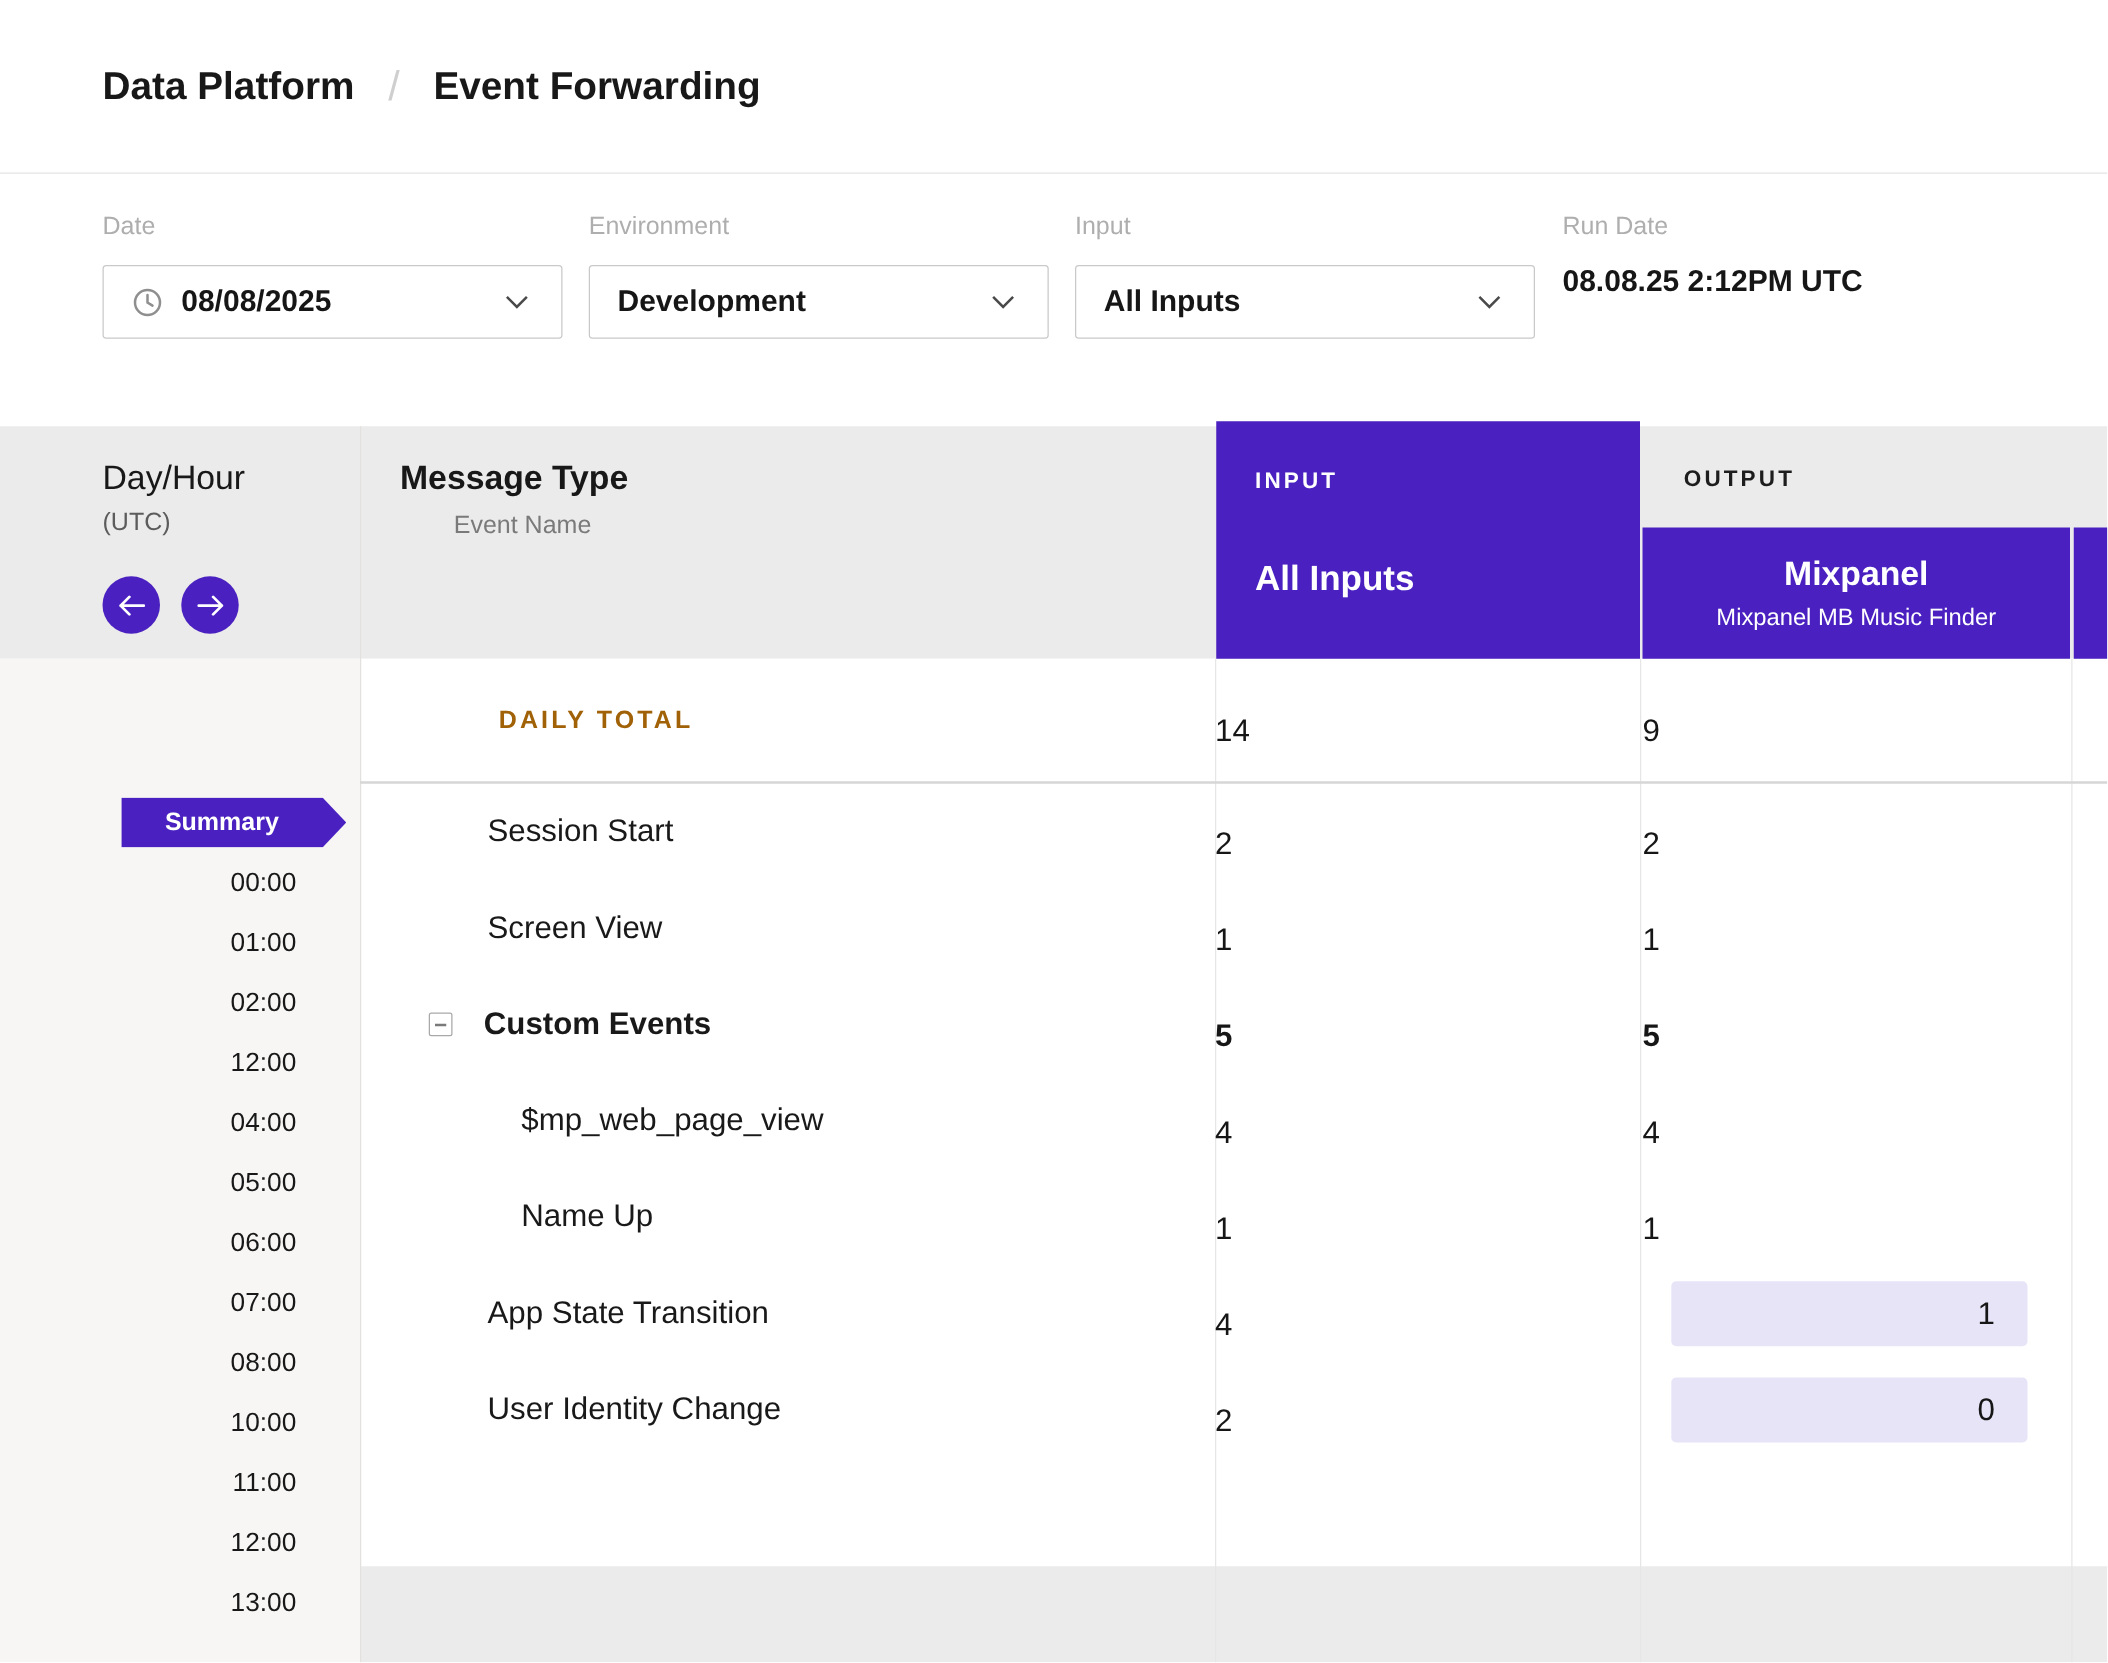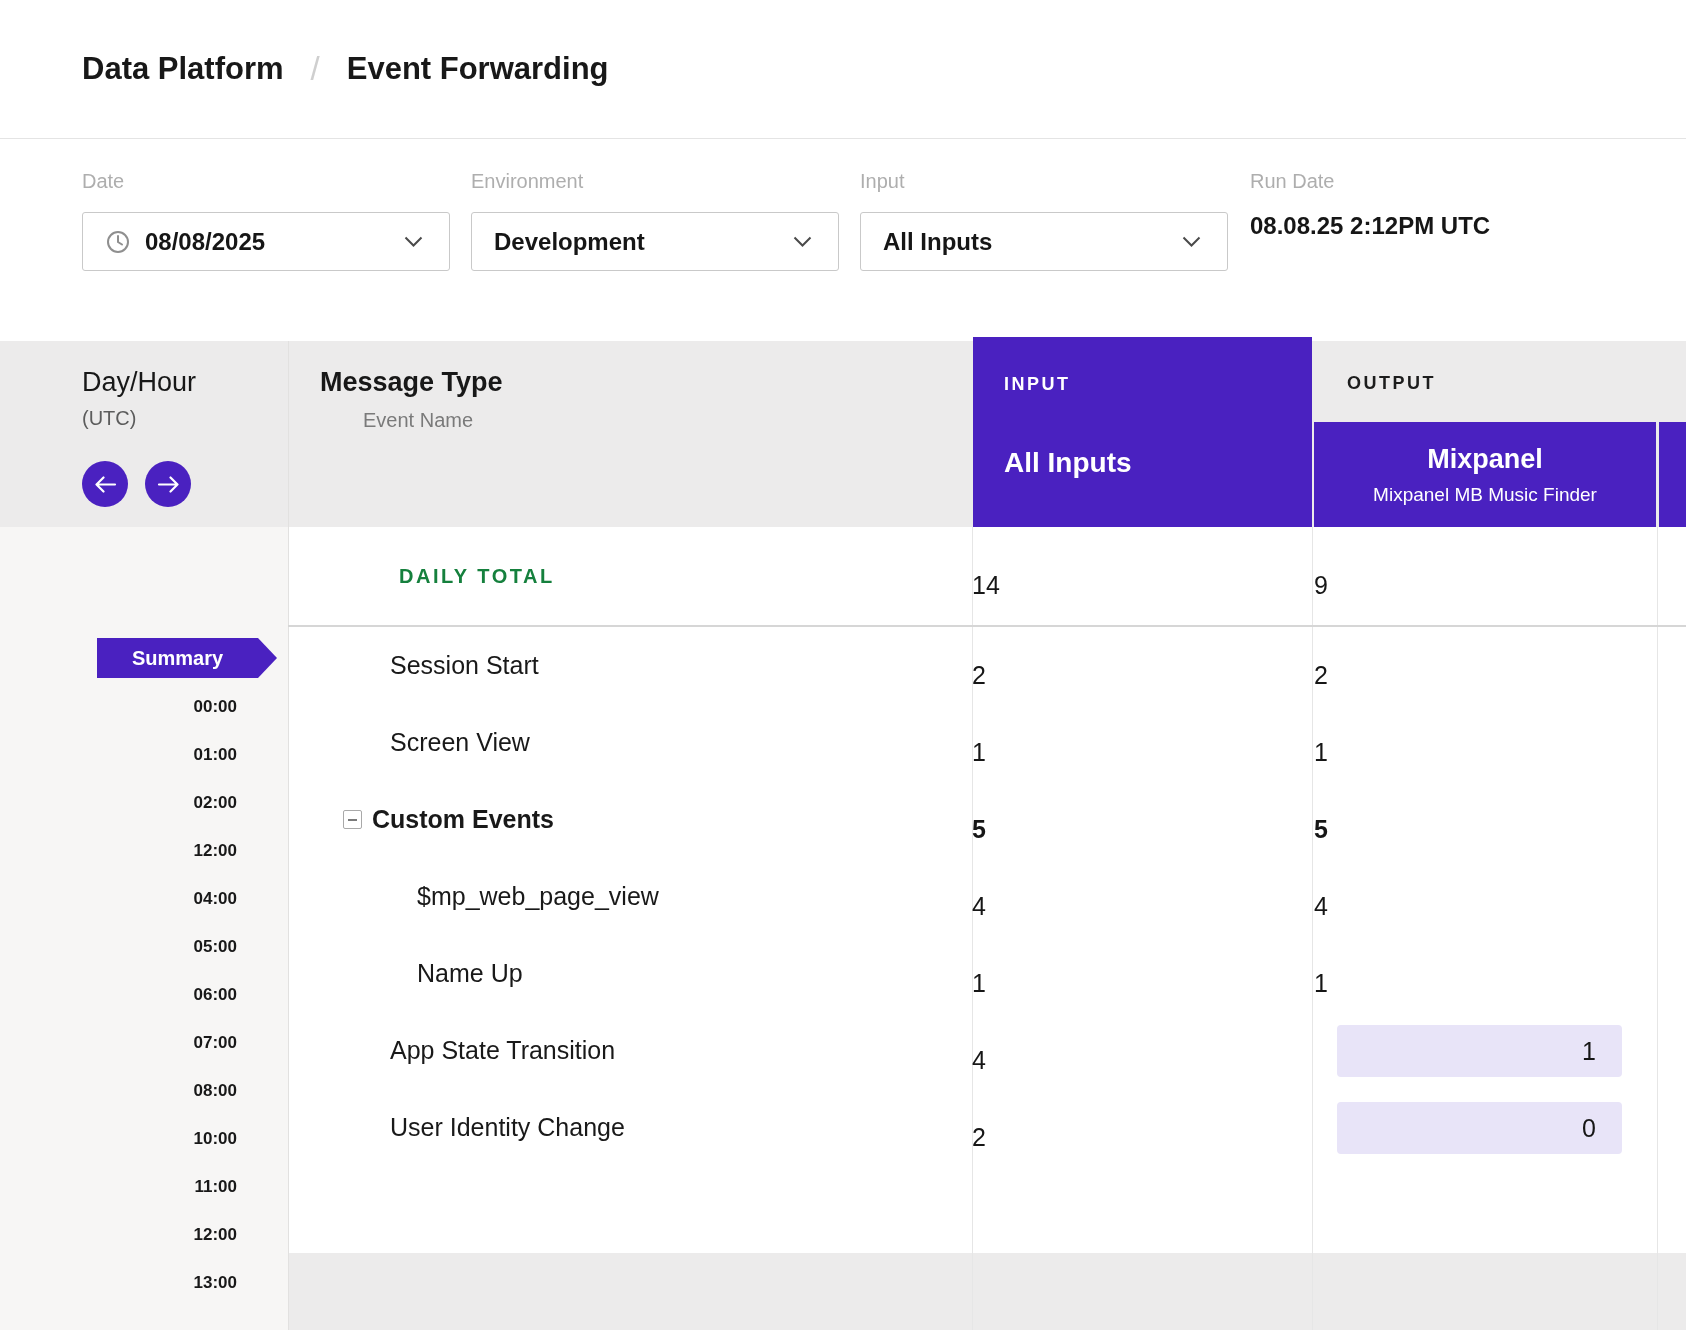--- a/index.html
+++ b/index.html
@@ -73,27 +73,27 @@
   .mixpanel-block .name { font-size:27px; font-weight:700; margin-top:22px; }
   .mixpanel-block .sub { font-size:19px; margin-top:9px; }
   .sliver-block { position:absolute; left:1659px; top:422px; width:27px; height:105px; background:#4a21c0; }
 
   
   .grid-row { display:grid; grid-template-columns:684px 340px 2px 342px auto; align-items:center; }
   .daily-row {
     position:absolute; left:288px; top:527px; right:0; height:100px;
     border-bottom:2px solid #d6d6d6;
   }
-  .daily-label { padding-left:111px; font-size:20px; font-weight:700; letter-spacing:2.5px; color:#15803d; }
+  .daily-label { padding-left:111px; font-size:20px; font-weight:700; letter-spacing:2.5px; color:#a16207; }
   .num { text-align:left; padding-right:60px; font-size:25px; color:#161616;margin-top:19px; }
 
   .tbody { position:absolute; left:288px; top:627px; right:0; }
   .trow { height:77px; }
   .name-cell { display:flex; align-items:center; padding-left:102px; font-size:25px; color:#191919; }
-  .trow.parent .name-cell { padding-left:55px; gap:10px; font-weight:700; }
+  .trow.parent .name-cell { padding-left:55px; gap:25px; font-weight:700; }
   .trow.parent .num { font-weight:700; }
   .trow.child .name-cell { padding-left:129px; }
   .collapse-box {
     width:19px; height:19px; border:1.5px solid #a9a9a9; border-radius:2px;
     display:flex; align-items:center; justify-content:center; flex:0 0 auto;
   }
   .collapse-box::after { content:""; width:9px; height:2px; background:#7a7a7a; }
   .cell-hl { display:flex; justify-content:flex-end; padding-right:34px; }
   .cell-hl .pill {
     width:285px; height:52px; border-radius:4px; background:#e8e4f8;
@@ -101,21 +101,21 @@
   }
 
   
   .summary-flag {
     position:absolute; left:97px; top:638px; width:180px; height:40px;
     background:#4a21c0; color:#fff; font-size:20px; font-weight:700;
     clip-path:polygon(0 0, calc(100% - 19px) 0, 100% 50%, calc(100% - 19px) 100%, 0 100%);
     display:flex; align-items:center; justify-content:center; padding-right:19px;
   }
   .hour-list { position:absolute; left:0; top:683px; width:237px; text-align:right; }
-  .hour-item { height:48px; line-height:48px; font-size:17px; font-weight:700; color:#181818; }
+  .hour-item { height:48px; line-height:48px; font-size:21px; font-weight:400; color:#181818; }
 </style>
 </head>
 <body>
 
 <div class="page" data-interactable="false">
 
   <div class="topbar" data-interactable="false">
     <span class="crumb" data-interactable="true">Data Platform</span>
     <span class="crumb-sep" data-interactable="false">/</span>
     <span class="crumb" data-interactable="false">Event Forwarding</span>

